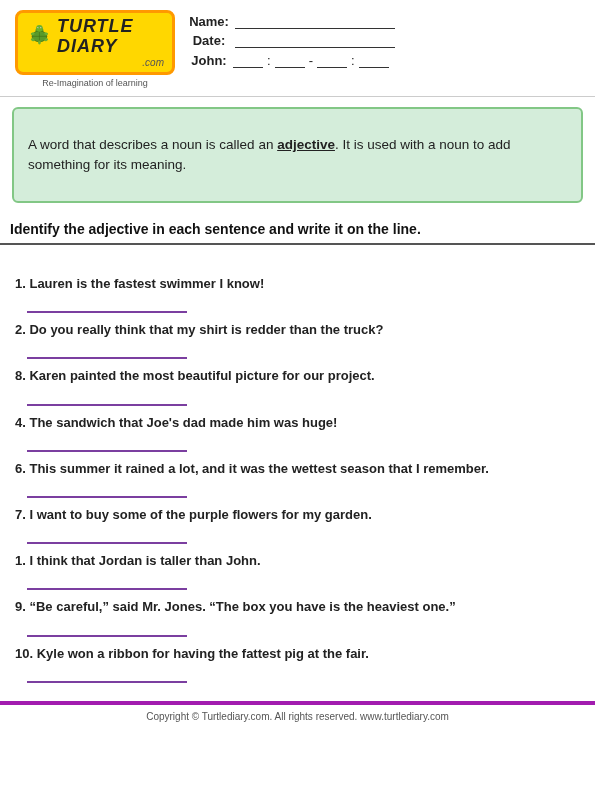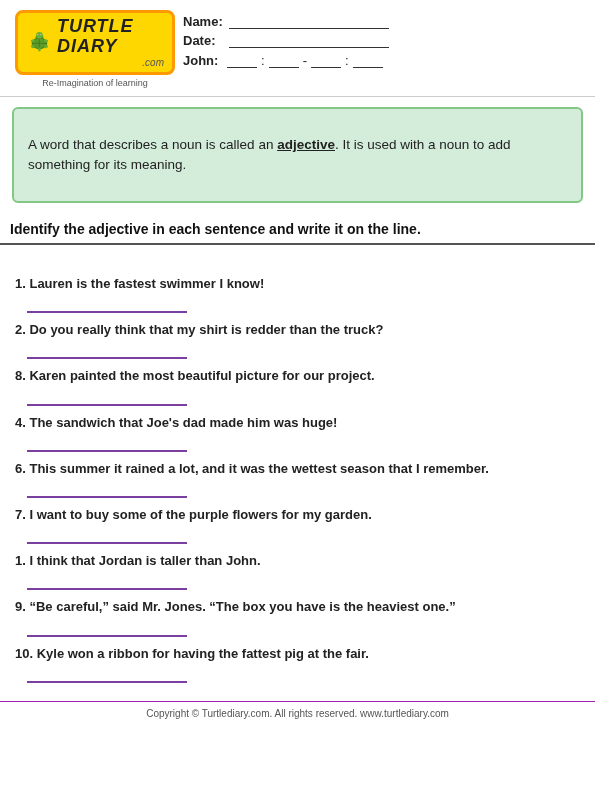--- a/index.html
+++ b/index.html
@@ -25,21 +25,21 @@
       align-items: center;
       width: 160px;
       flex-shrink: 0;
     }
     .logo-box {
       background: #ffd700;
       border: 3px solid #f90;
       border-radius: 8px;
       padding: 4px 8px;
       display: flex;
-      align-items: center;
+      align-items: flex-start;
       gap: 4px;
     }
     .turtle-icon {
       width: 36px;
       height: 36px;
     }
     .logo-text {
       display: flex;
       flex-direction: column;
       line-height: 1.1;
@@ -57,25 +57,26 @@
       text-align: right;
       font-style: italic;
     }
     .logo-tagline {
       font-size: 9px;
       color: #555;
       margin-top: 3px;
     }
     .form-fields {
       flex: 1;
-      padding-left: 8px;
+      padding-left: 14px;
       display: flex;
       flex-direction: column;
       gap: 4px;
       padding-top: 4px;
+      text-align: center;
     }
     .form-field {
       display: flex;
       align-items: center;
       gap: 6px;
       font-size: 13px;
     }
     .form-field label {
       font-weight: bold;
       min-width: 40px;
@@ -150,21 +151,21 @@
       height: 14px;
       display: block;
       margin-top: 6px;
       margin-left: 12px;
       margin-bottom: 4px;
       background: transparent;
     }
 
     
     .footer {
-      border-top: 1px solid #a21caf;
+      border-top: 4px solid #a21caf;
       padding: 6px 10px;
       font-size: 10px;
       color: #555;
       text-align: center;
       margin-top: 4px;
     }
   </style>
 </head>
 <body>
 

